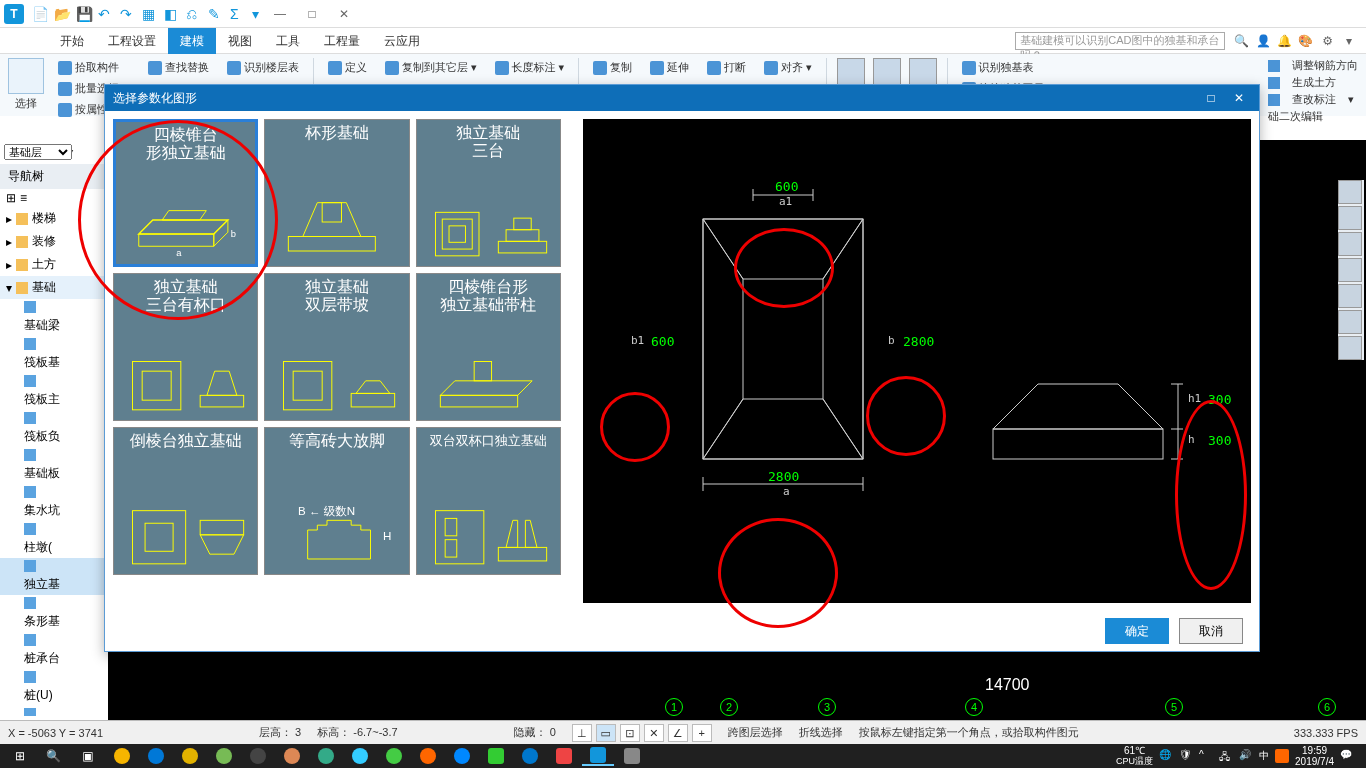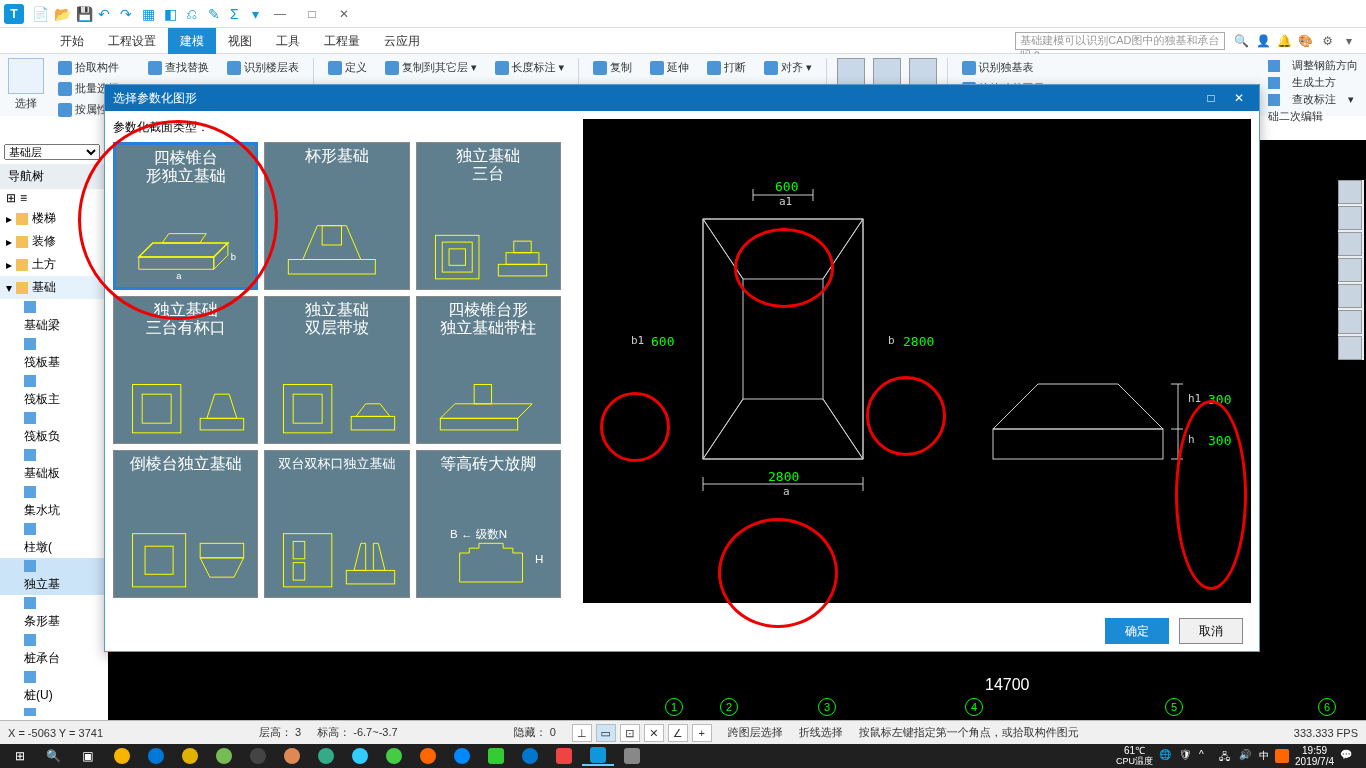--- a/index.html
+++ b/index.html
@@ -18,21 +18,21 @@
 .menubar .searchbox{width:210px;height:18px;border:1px solid #aaa;font-size:11px;color:#999;padding-left:4px;}
 .menubar .righticons span{display:inline-block;width:18px;text-align:center;color:#666;}
 .ribbon{height:62px;background:#f5f9fc;display:flex;align-items:flex-start;padding:4px 8px;gap:10px;position:relative;}
 .ribbon .group{display:flex;flex-direction:column;gap:2px;font-size:11px;color:#333;}
 .ribbon .btn{display:flex;align-items:center;gap:3px;padding:2px 4px;white-space:nowrap;}
 .ribbon .btn .ic{width:14px;height:14px;display:inline-block;background:#4b94d6;border-radius:2px;}
 .ribbon .rightpanel{margin-left:auto;display:flex;flex-direction:column;gap:2px;font-size:11px;color:#333;}
 .ribbon .rightpanel .rbtn{display:flex;align-items:center;gap:12px;}
 .selectline{position:absolute;top:116px;left:40px;font-size:12px;color:#333;margin-top:28px;}
 .leftcol{position:absolute;top:140px;left:0;width:108px;display:flex;flex-direction:column;}
-.leftcol select{width:96px;margin:4px;font-size:11px;}
+.leftcol select{width:68px;margin:4px;font-size:11px;}
 .leftcol .label{padding:4px 8px;background:#e9eef3;font-size:12px;}
 .leftcol .tree{flex:1;overflow:auto;font-size:12px;}
 .leftcol .tree .folder{display:flex;align-items:center;gap:4px;padding:3px 6px;}
 .leftcol .tree .folder.sel{background:#e5f1fb;}
 .leftcol .tree .fic{width:12px;height:12px;background:#f5c05a;display:inline-block;}
 .leftcol .tree .item{padding:2px 6px 2px 24px;display:flex;gap:4px;flex-direction:column;}
 .leftcol .tree .item .iic{width:12px;height:12px;background:#5aa3e0;display:inline-block;}
 .leftcol .tree .item.sel{background:#cce4f7;}
 .dialog{position:absolute;top:84px;left:104px;width:1156px;height:568px;background:#fff;border:1px solid #5b9bd5;box-shadow:0 4px 12px rgba(0,0,0,.3);z-index:100;}
 .dialog .dtitle{height:26px;background:#0e6eb8;color:#fff;display:flex;align-items:center;padding:0 8px;font-size:12px;}
@@ -339,21 +339,20 @@
 <div class="dialog">
   <div class="dtitle">
     <span>选择参数化图形</span>
     <div class="dwincontrols">
       <span>□</span>
       <span>✕</span>
     </div>
   </div>
   <div class="dbody">
     <div class="dleft">
-      <div class="label">参数化截面类型：</div>
       <div class="thumbs">
         <div class="thumb sel">
           <div class="ttitle">四棱锥台<br>形独立基础</div>
           <div class="timg"><svg viewBox="0 0 140 80">
                 <polygon points="20,55 100,55 115,40 35,40" fill="none" stroke="#ff0" stroke-width="1.5"></polygon>
                 <polygon points="20,68 100,68 100,55 20,55" fill="none" stroke="#ff0"></polygon>
                 <polygon points="100,68 115,53 115,40 100,55" fill="none" stroke="#ff0"></polygon>
                 <polygon points="45,40 85,40 92,30 52,30" fill="none" stroke="#ff0"></polygon>
                 <text x="60" y="78" fill="#fff" font-size="10">a</text>
                 <text x="118" y="58" fill="#fff" font-size="10">b</text>
@@ -407,36 +406,36 @@
         <div class="thumb">
           <div class="ttitle">倒棱台独立基础</div>
           <div class="timg"><svg viewBox="0 0 140 80">
                 <rect x="15" y="20" width="55" height="55" fill="none" stroke="#ff0"></rect>
                 <rect x="28" y="33" width="29" height="29" fill="none" stroke="#ff0"></rect>
                 <rect x="85" y="30" width="45" height="15" fill="none" stroke="#ff0"></rect>
                 <polygon points="85,45 95,65 120,65 130,45" fill="none" stroke="#ff0"></polygon>
               </svg></div>
         </div>
         <div class="thumb">
+          <div class="ttitle">等高砖大放脚</div>
+          <div class="timg"><svg viewBox="0 0 140 80">
+                <text x="30" y="25" fill="#fff" font-size="12">B ← 级数N</text>
+                <path d="M40,70 L40,40 L50,40 L50,35 L60,35 L60,30 L85,30 L85,35 L95,35 L95,40 L105,40 L105,70 Z" fill="none" stroke="#ff0"></path>
+                <text x="118" y="50" fill="#fff" font-size="12">H</text>
+              </svg></div>
+        </div>
+        <div class="thumb">
           <div class="ttitle" style="font-size:13px;">双台双杯口独立基础</div>
           <div class="timg"><svg viewBox="0 0 140 80">
                 <rect x="15" y="20" width="50" height="55" fill="none" stroke="#ff0"></rect>
                 <rect x="25" y="28" width="12" height="18" fill="none" stroke="#ff0"></rect>
                 <rect x="25" y="50" width="12" height="18" fill="none" stroke="#ff0"></rect>
                 <rect x="80" y="58" width="50" height="14" fill="none" stroke="#ff0"></rect>
                 <polygon points="88,58 95,30 100,30 100,58" fill="none" stroke="#ff0"></polygon>
                 <polygon points="108,58 108,30 113,30 120,58" fill="none" stroke="#ff0"></polygon>
-              </svg></div>
-        </div>
-        <div class="thumb">
-          <div class="ttitle">等高砖大放脚</div>
-          <div class="timg"><svg viewBox="0 0 140 80">
-                <text x="30" y="25" fill="#fff" font-size="12">B ← 级数N</text>
-                <path d="M40,70 L40,40 L50,40 L50,35 L60,35 L60,30 L85,30 L85,35 L95,35 L95,40 L105,40 L105,70 Z" fill="none" stroke="#ff0"></path>
-                <text x="118" y="50" fill="#fff" font-size="12">H</text>
               </svg></div>
         </div>
       </div>
     </div>
     <div class="dright">
       <div class="preview">
 
         <svg style="position:absolute;top:70px;left:100px;" width="200" height="310" viewBox="0 0 200 310">
           <rect x="20" y="30" width="160" height="240" fill="none" stroke="#ccc" stroke-width="1"></rect>
           <polygon points="20,30 60,90 60,210 20,270" fill="none" stroke="#ccc"></polygon>

